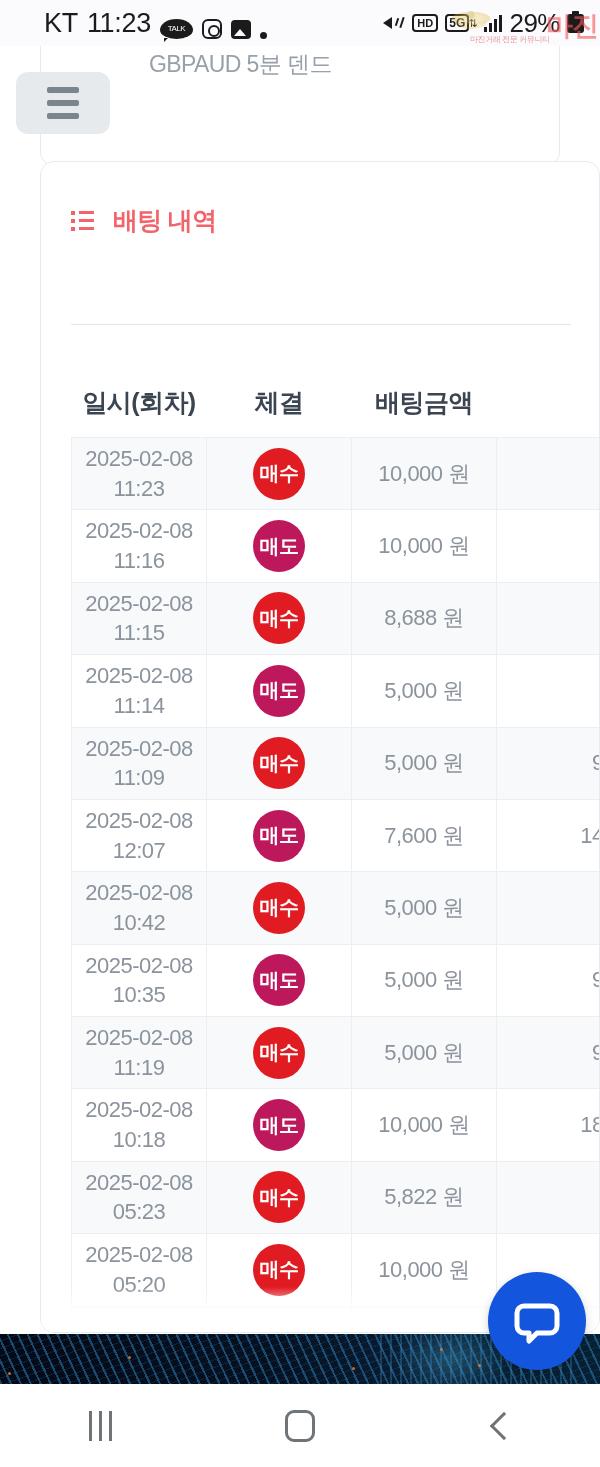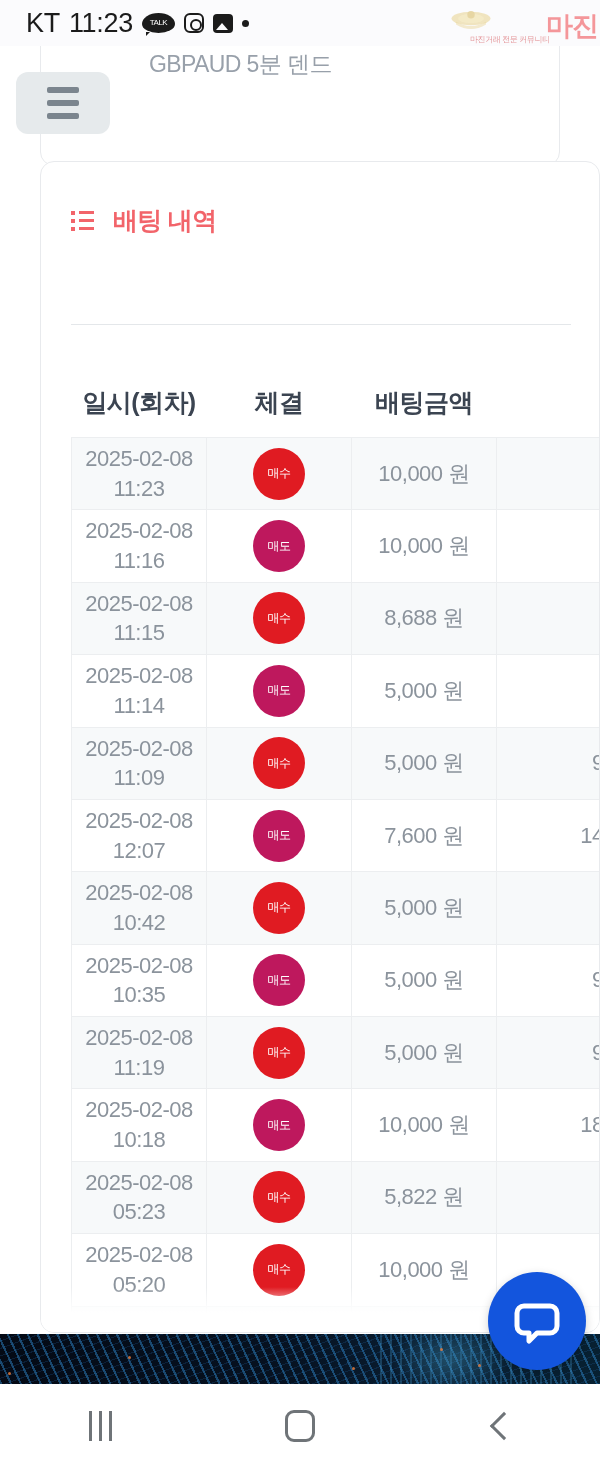--- a/index.html
+++ b/index.html
@@ -26,23 +26,23 @@
     top: 0; left: 0;
     width: 600px;
     height: 46px;
     background: #fbfbfd;
     display: flex;
     align-items: center;
     z-index: 40;
   }
   #status-left {
     display: flex;
-    align-items: center;
+    align-items: flex-end;
     gap: 9px;
-    margin-left: 26px;
+    margin-left: 44px;
   }
   .carrier-text {
     font-size: 27px;
     color: #1b1b1b;
     letter-spacing: -0.3px;
     font-weight: 400;
   }
   .clock-text {
     font-size: 27px;
     color: #1b1b1b;
@@ -380,22 +380,22 @@
     padding-right: 10px;
     white-space: nowrap;
   }
 
   .badge {
     display: inline-flex;
     align-items: center;
     justify-content: center;
     width: 52px; height: 52px;
     border-radius: 50%;
-    font-size: 12px;
-    font-weight: 400;
+    font-size: 20px;
+    font-weight: 700;
     color: #ffffff;
     letter-spacing: -0.5px;
   }
   .badge.buy  { background: #e01b22; }
   .badge.sell { background: #be185d; }
   #card-bottom-mask {
     position: absolute;
     left: 0px;
     top: 1125px;
     width: 560px;
@@ -513,20 +513,40 @@
       <span class="sb-icon">
           <span class="insta-ico"></span>
         </span>
       <span class="sb-icon">
           <span class="photo-ico"></span>
         </span>
       <span class="sb-icon">
           <span class="dot-ico"></span>
         </span>
     </div>
+    <div id="status-right">
+      <span class="sb-icon mute-ico">
+        <span class="spk"></span>
+          <span class="bar1"></span>
+          <span class="bar2"></span>
+      </span>
+      <span class="hd-ico">HD</span>
+      <span class="fiveg-ico">
+        <span class="fiveg-box">5G</span>
+        <span class="updown">⇅</span>
+      </span>
+      <span class="sig-ico">
+          <i></i>
+          <i></i>
+          <i></i>
+          <i></i>
+        </span>
+      <span class="batt-pct">29%</span>
+      <span class="batt-ico"></span>
+    </div>
   </div>
 
   <div id="watermark">
     <svg class="wm-logo" viewBox="0 0 60 40">
       <ellipse cx="30" cy="18" rx="26" ry="9" fill="#d8b23a" opacity="0.7"></ellipse>
       <ellipse cx="30" cy="18" rx="17" ry="6" fill="#efd98a" opacity="0.8"></ellipse>
       <circle cx="30" cy="13" r="5" fill="#caa22c" opacity="0.85"></circle>
       <path d="M10 22 Q30 34 50 22 L50 26 Q30 38 10 26 Z" fill="#d8b23a" opacity="0.55"></path>
     </svg>
     <span class="wm-text">마진</span>

